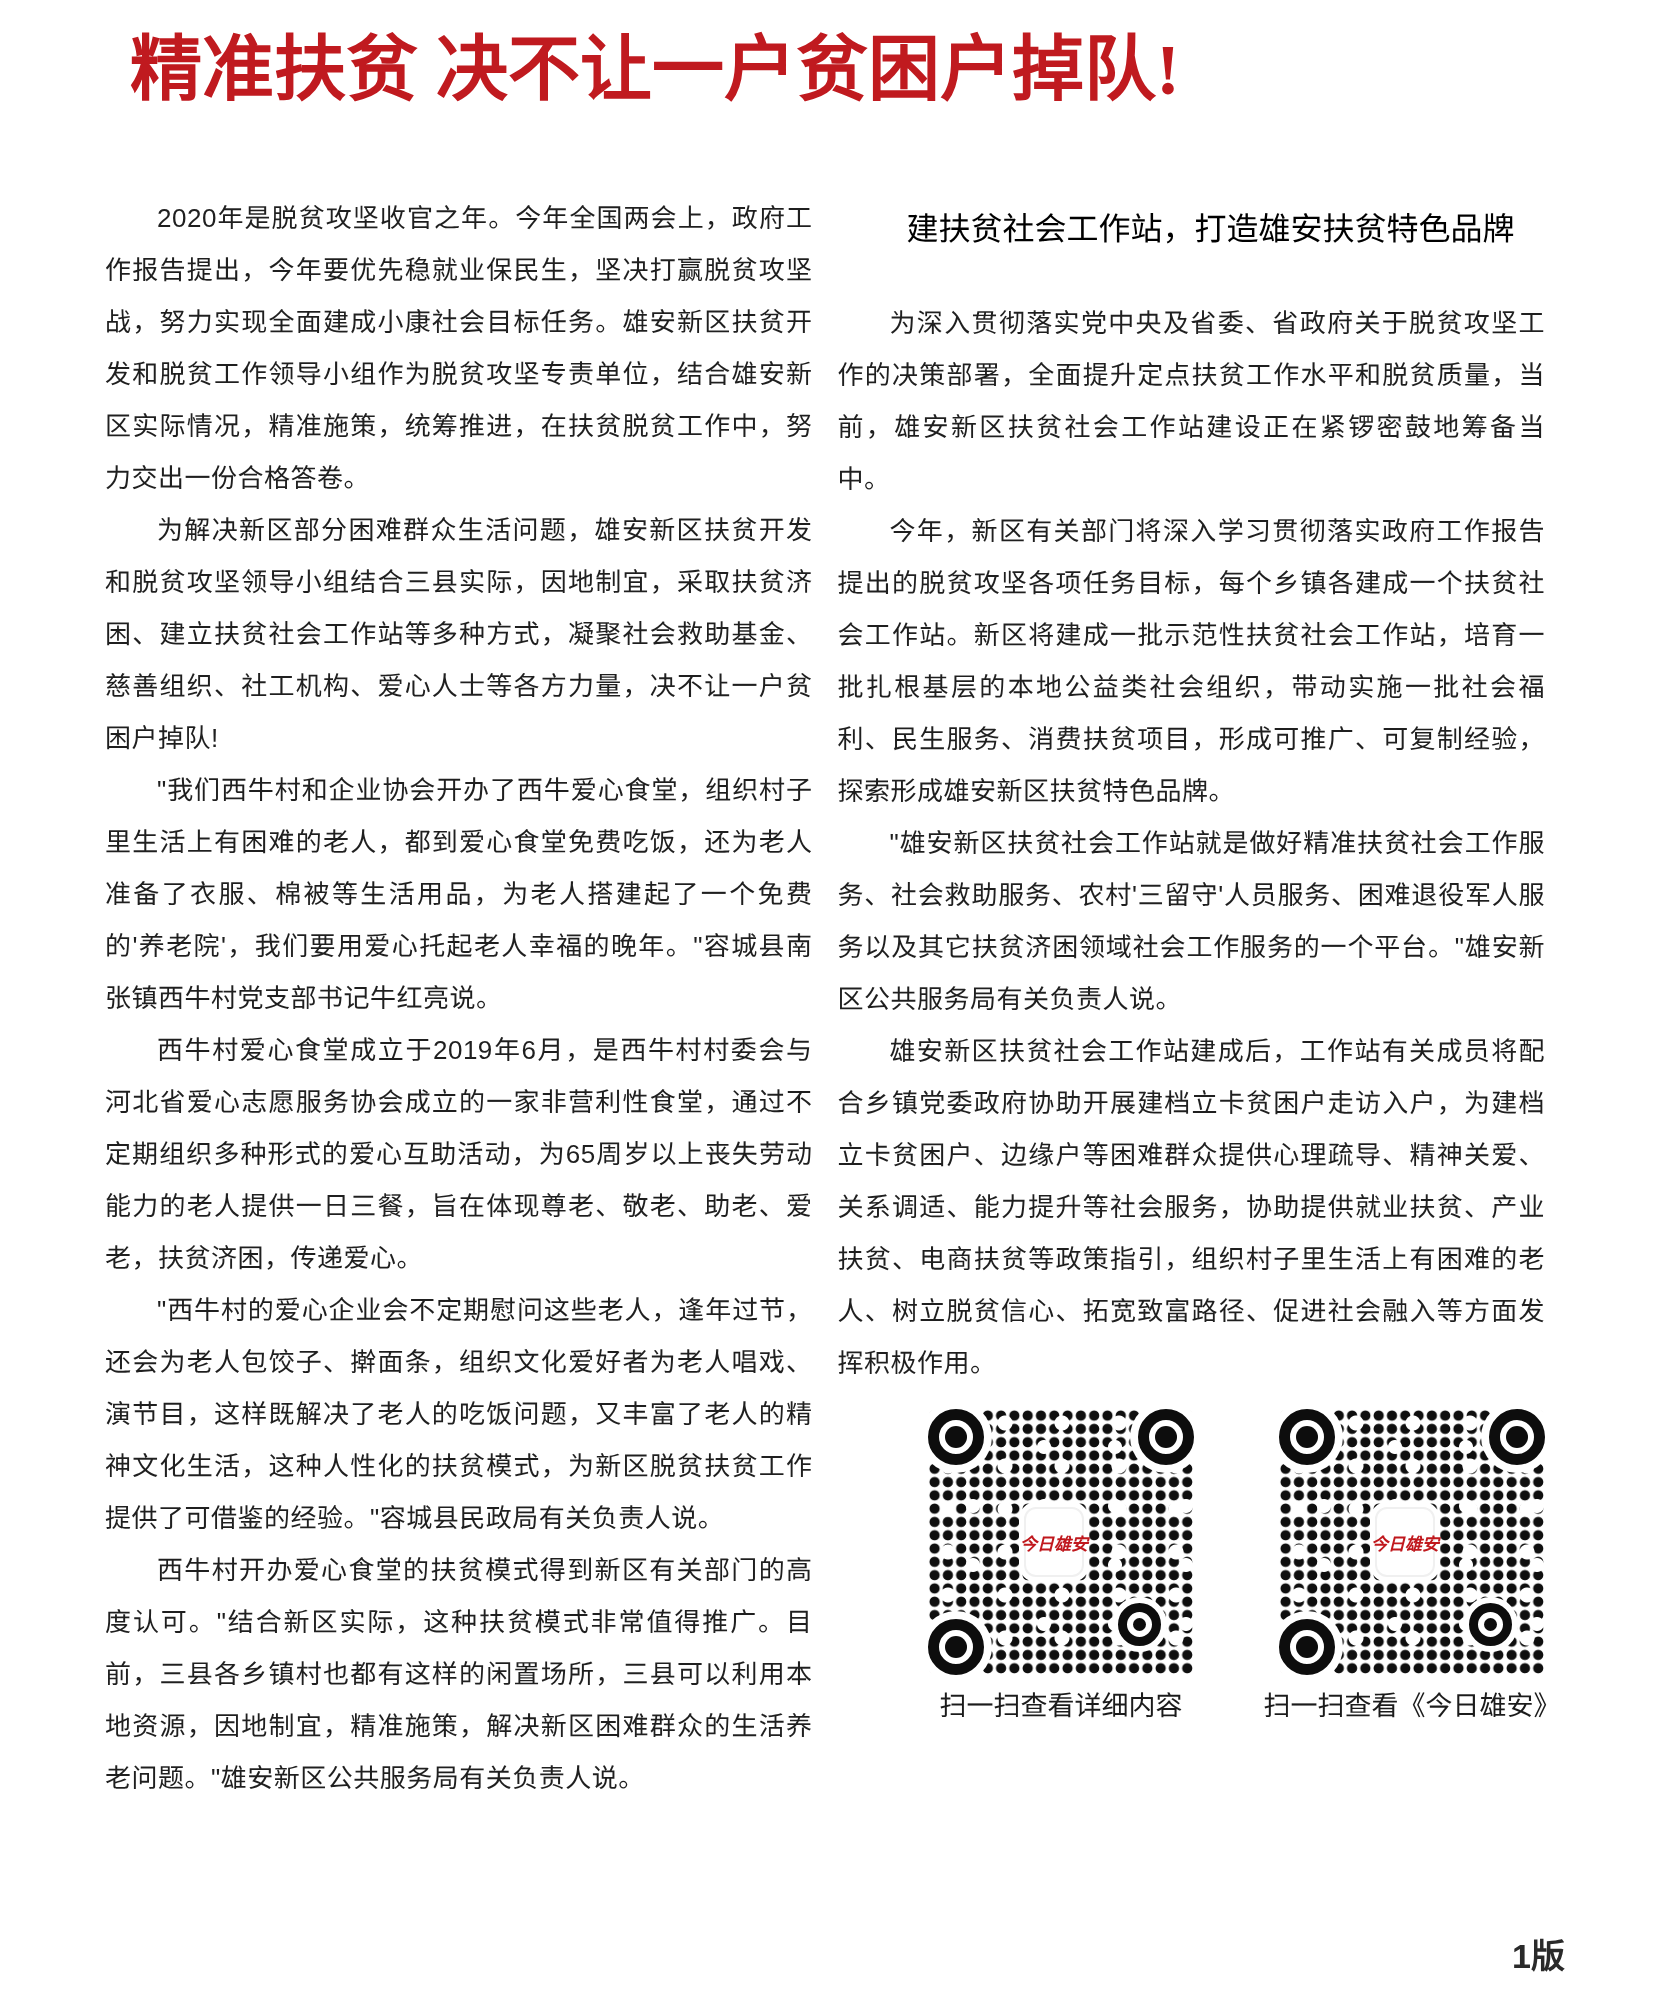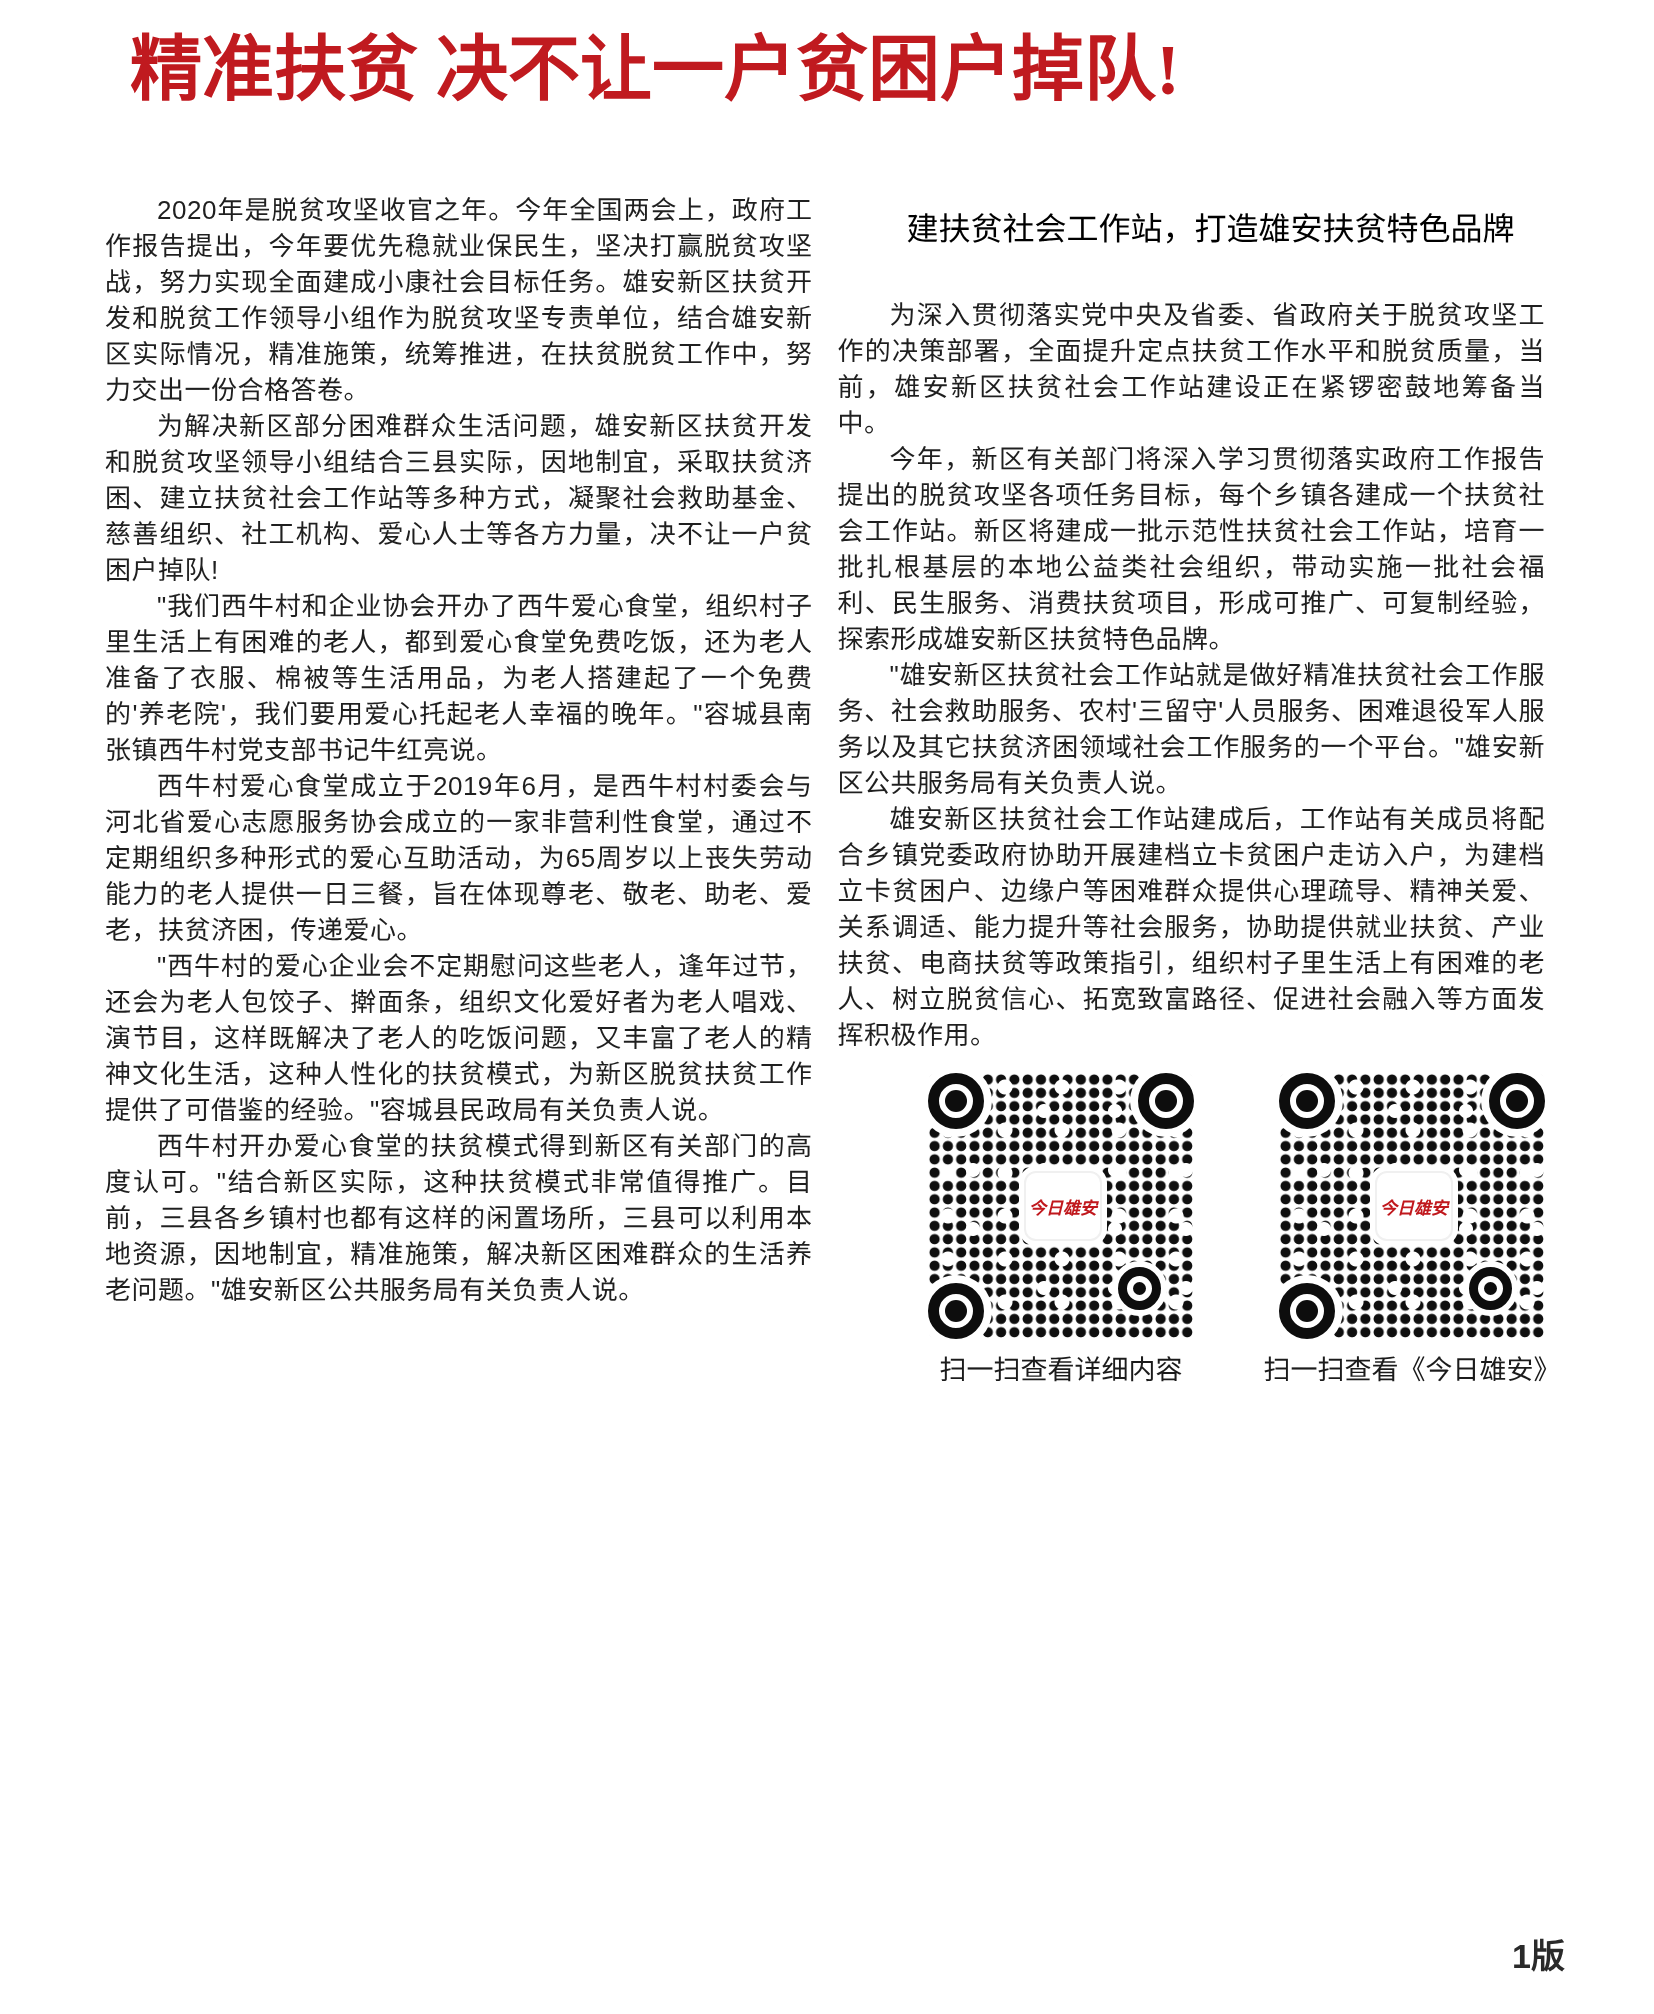--- a/index.html
+++ b/index.html
@@ -25,21 +25,21 @@
   .columns {
     display: flex;
     gap: 25px;
     padding: 0 109px 0 105px;
     margin-top: 86px;
   }
   .col { width: 708px; }
   .col p {
     margin: 0;
     font-size: 26px;
-    line-height: 36px;
+    line-height: 52px;
     text-align: justify;
     text-justify: inter-ideograph;
     text-indent: 2em;
     color: #1f1f1f;
     letter-spacing: 0.5px;
   }
   .col-heading {
     font-size: 32px;
     font-weight: 400;
     color: #000000;
@@ -94,21 +94,21 @@
   .finder.inner {
     width: 43px; height: 43px;
     border-width: 9px;
     box-shadow: 0 0 0 6px #ffffff;
     left: 190px; top: 194px;
   }
   .finder.inner::after { width: 13px; height: 13px; margin: -6.5px 0 0 -6.5px; }
   .qr-logo {
     position: absolute;
     left: 50%; top: 50%;
-    width: 78px; height: 70px;
+    width: 60px; height: 70px;
     margin: -35px 0 0 -37px;
     background: #ffffff;
     border: 2px solid #f0f0f0;
     border-radius: 12px;
     box-shadow: 0 0 0 5px #ffffff;
     box-sizing: border-box;
     display: flex;
     align-items: center;
     justify-content: center;
     font-size: 17px;

